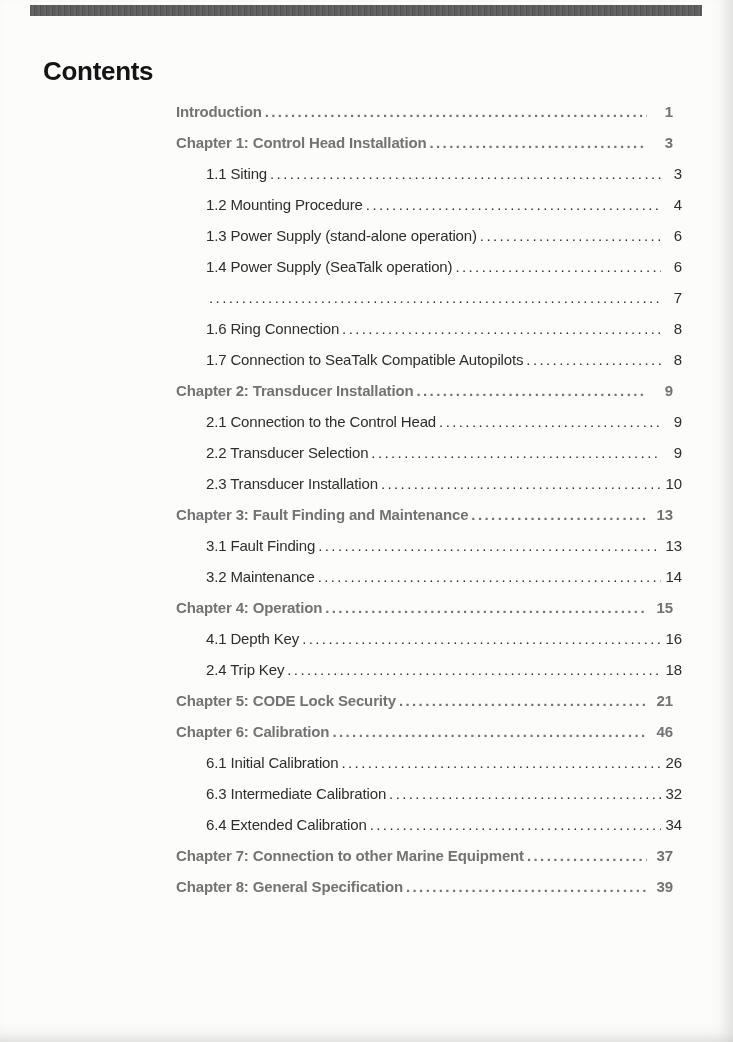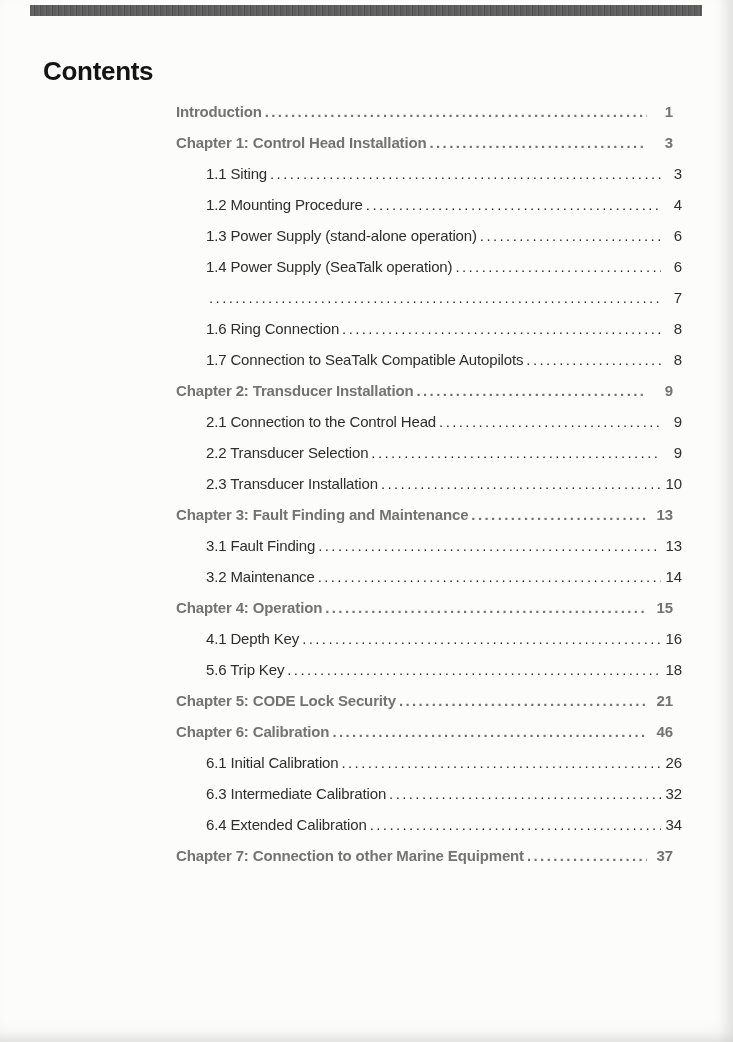--- a/index.html
+++ b/index.html
@@ -211,21 +211,21 @@
   </div>
 
   <div class="toc-row section">
     <span class="toc-label">4.1 Depth Key</span>
     <span class="toc-dots"></span>
     <span class="toc-page">16</span>
   </div>
 
 
   <div class="toc-row section">
-    <span class="toc-label">5.6 Trip Key</span>
+    <span class="toc-label">2.4 Trip Key</span>
     <span class="toc-dots"></span>
     <span class="toc-page">18</span>
   </div>
 
   <div class="toc-row chapter">
     <span class="toc-label">Chapter 5: CODE Lock Security</span>
     <span class="toc-dots"></span>
     <span class="toc-page">21</span>
   </div>
 
@@ -253,16 +253,21 @@
     <span class="toc-dots"></span>
     <span class="toc-page">34</span>
   </div>
 
   <div class="toc-row chapter">
     <span class="toc-label">Chapter 7: Connection to other Marine Equipment</span>
     <span class="toc-dots"></span>
     <span class="toc-page">37</span>
   </div>
 
+  <div class="toc-row chapter">
+    <span class="toc-label">Chapter 8: General Specification</span>
+    <span class="toc-dots"></span>
+    <span class="toc-page">39</span>
+  </div>
 </div>
 
 <div class="page-edge-right"></div>
 <div class="page-edge-bottom"></div>
 
 </body></html>

